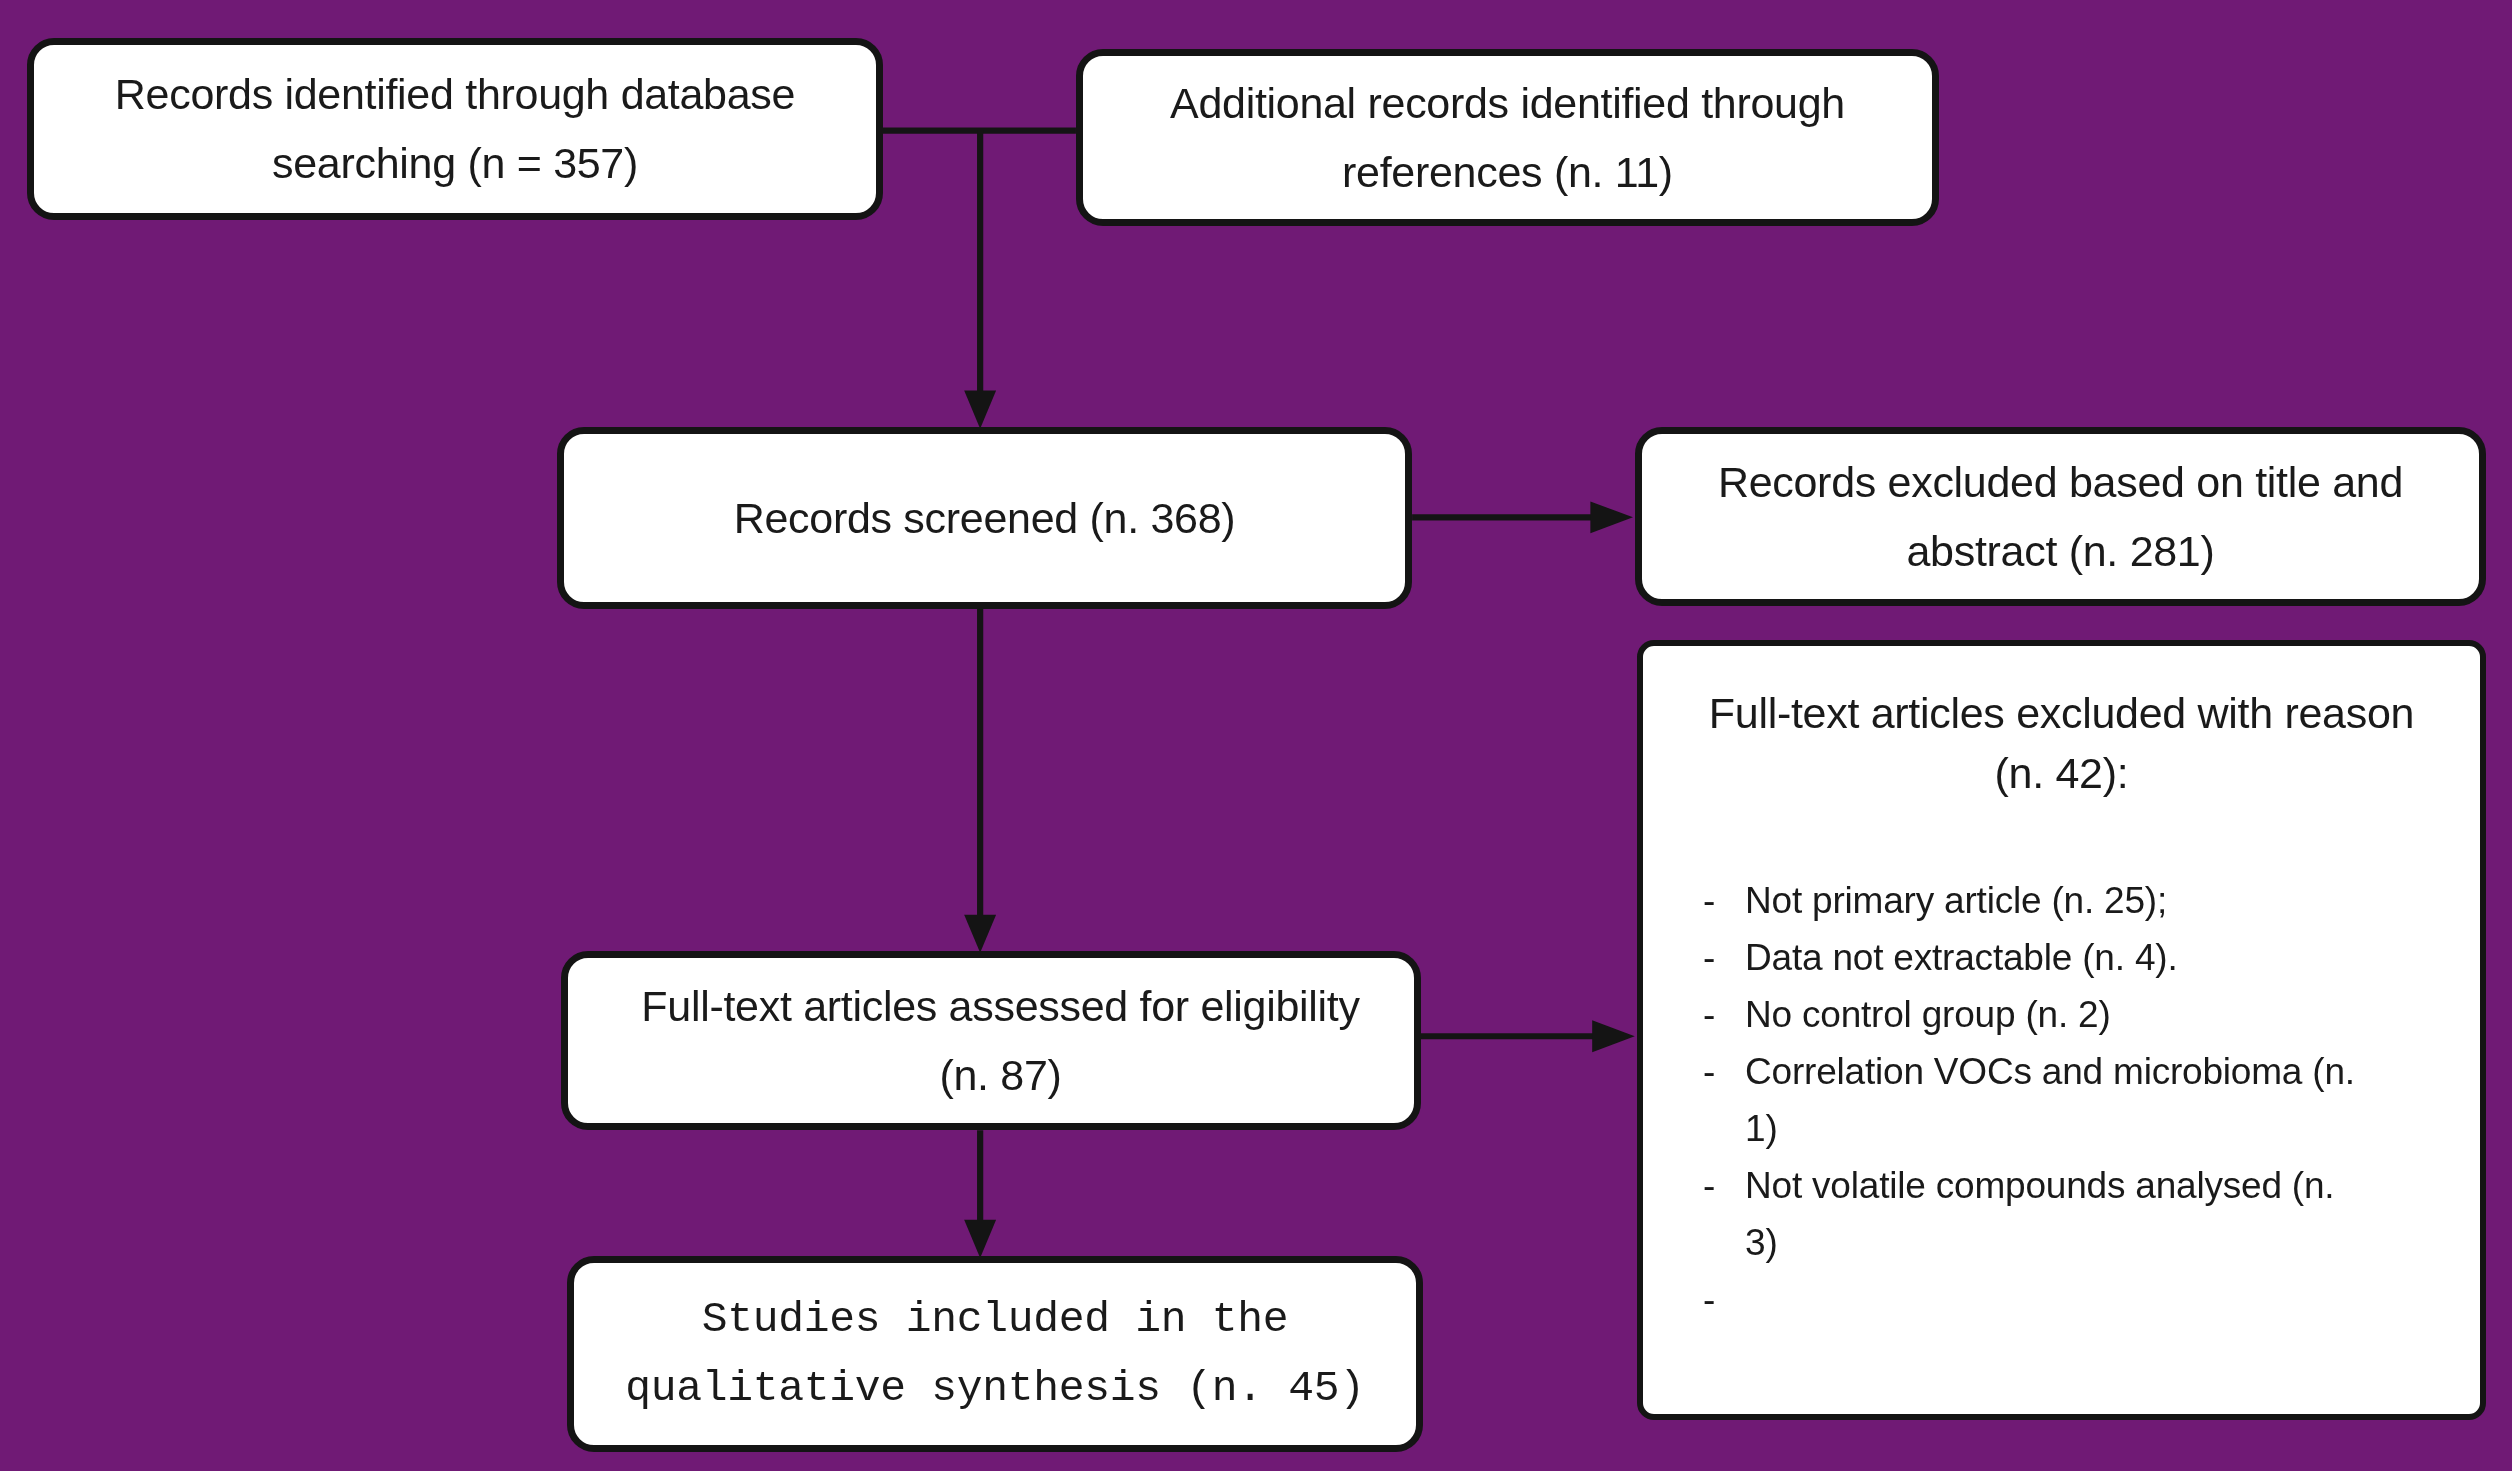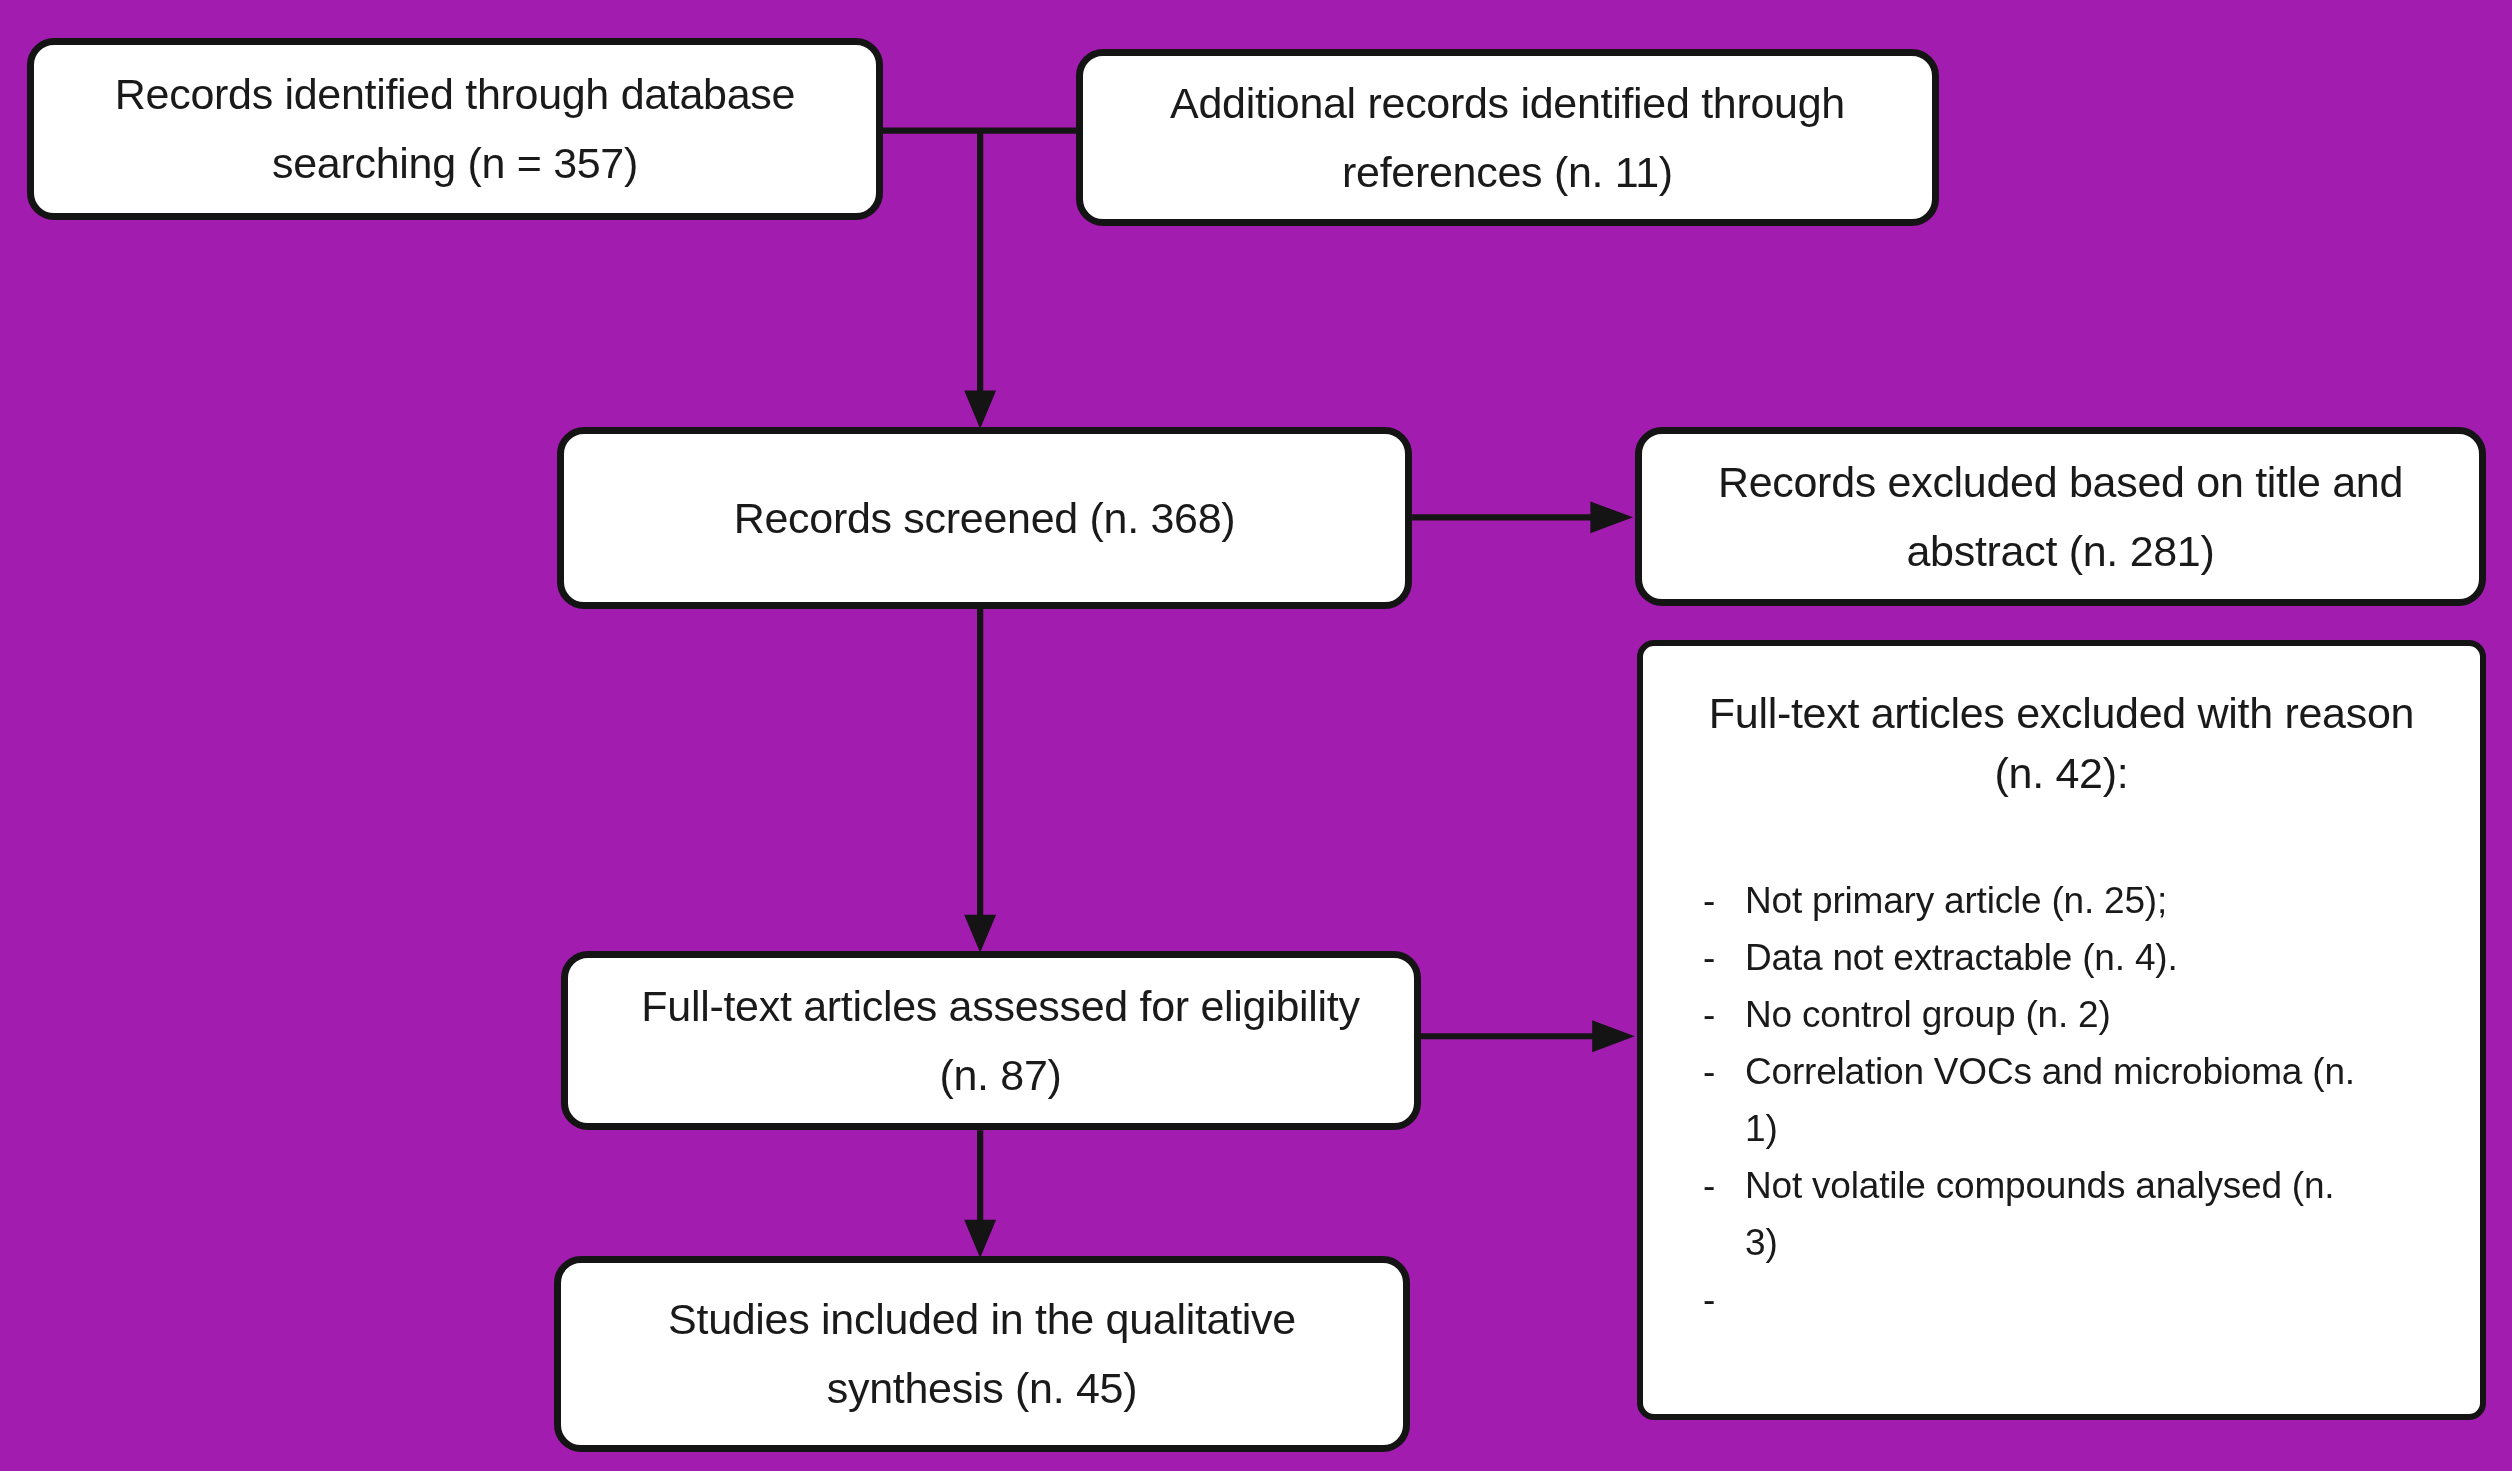--- a/index.html
+++ b/index.html
@@ -4,21 +4,21 @@
 <style>
   html, body {
     margin: 0;
     padding: 0;
     background: #ffffff;
   }
   #canvas {
     position: relative;
     width: 2512px;
     height: 1472px;
-    background: #a21caf;
+    background: #701a75;
     font-family: "Liberation Sans", sans-serif;
     color: #1a1a1a;
     overflow: hidden;
   }
   #connectors {
     position: absolute;
     left: 0;
     top: 0;
     width: 2512px;
     height: 1472px;
@@ -36,21 +36,21 @@
     font-size: 43px;
     line-height: 69px;
     letter-spacing: -0.3px;
     padding: 0 25px;
   }
   #box-identified   { left: 27px;   top: 38px;   width: 856px; height: 182px; }
   #box-additional   { left: 1076px; top: 49px;   width: 863px; height: 177px; }
   #box-screened     { left: 557px;  top: 427px;  width: 855px; height: 182px; text-align: right; }
   #box-excluded-ta  { left: 1635px; top: 427px;  width: 851px; height: 179px; }
   #box-assessed     { left: 561px;  top: 951px; width: 860px; height: 179px; padding-left: 44px; }
-  #box-included     { left: 554px;  top: 1256px; width: 856px; height: 196px; }
+  #box-included     { left: 567px;  top: 1256px; width: 856px; height: 196px; font-family: Liberation Mono, monospace; }
 
   #box-excluded-ft {
     left: 1637px; top: 640px; width: 849px; height: 780px;
     border-radius: 17px;
     border-width: 6.2px;
     display: block;
     padding: 37px 35px 0 35px;
     text-align: center;
   }
   #box-excluded-ft .ft-title {

